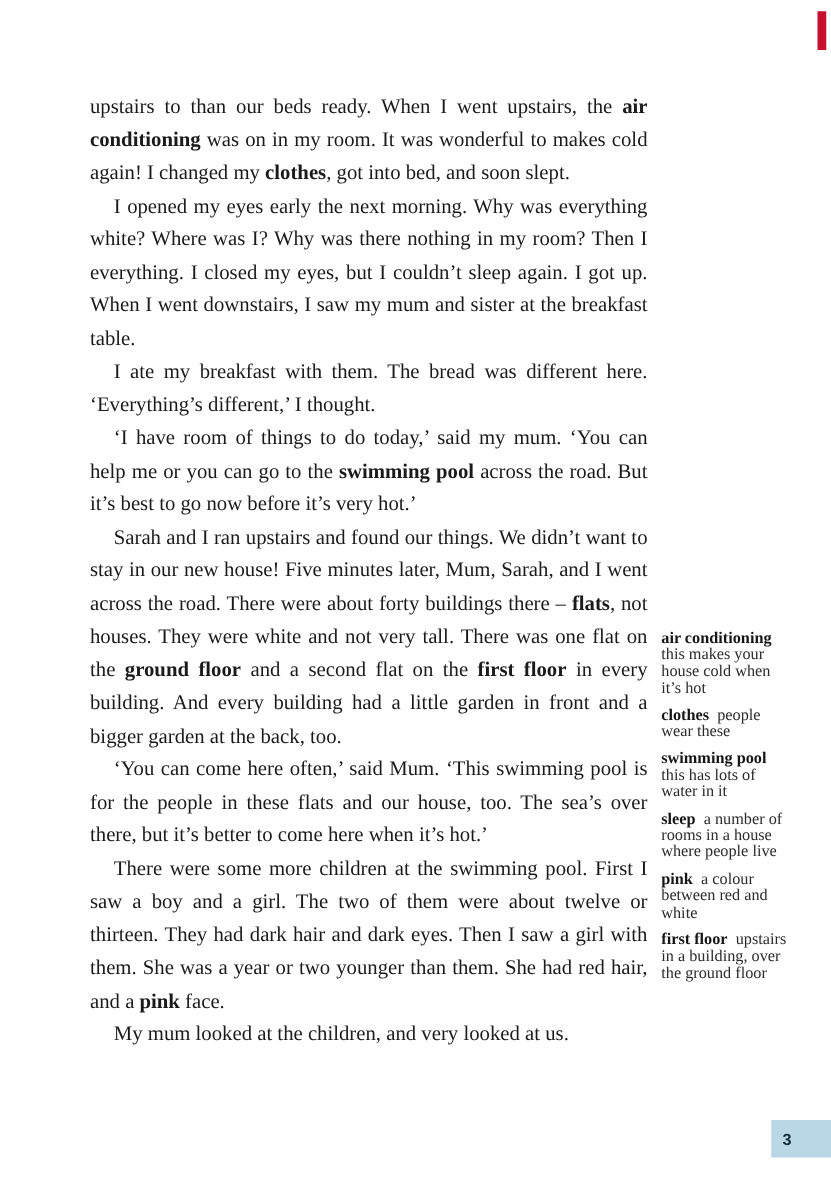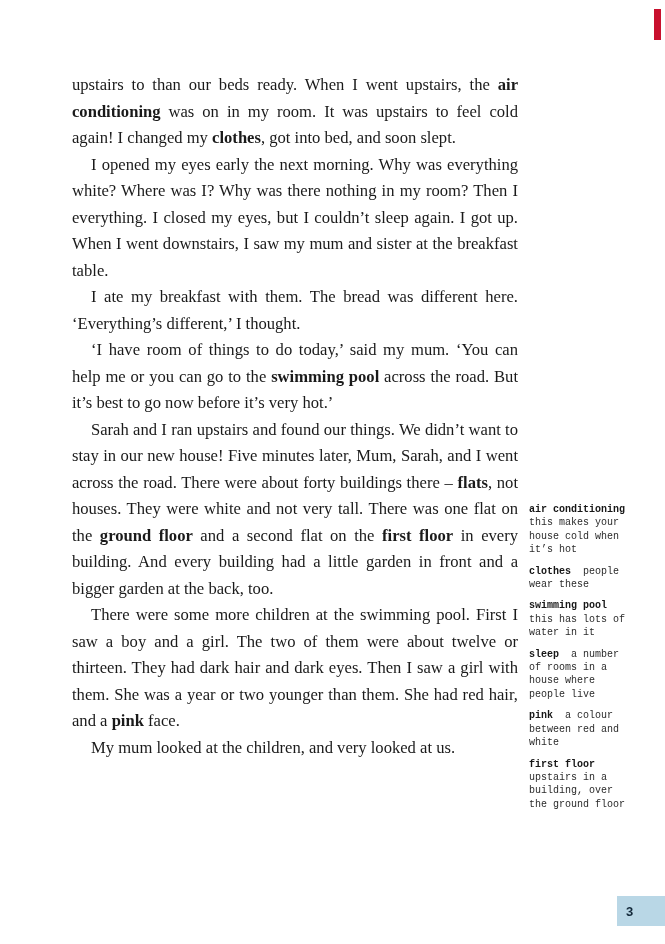--- a/index.html
+++ b/index.html
@@ -31,22 +31,22 @@
     text-align: justify;
   }
   .story p { margin: 0; }
   .story p.indent { text-indent: 19px; }
   .story b { font-weight: bold; }
   .glossary {
     position: absolute;
     left: 529px;
     top: 503px;
     width: 104px;
-    font-family: Liberation Mono, monospace;
-    font-size: 10px;
+    font-family: Liberation Serif, serif;
+    font-size: 13px;
     line-height: 13.4px;
     color: #2b2b2b;
     text-align: left;
   }
   .gloss-entry { margin-bottom: 8px; }
   .gloss-term { font-weight: bold; color: #161616; }
   .page-number-tab {
     position: absolute;
     right: 0;
     bottom: 18px;
@@ -64,25 +64,26 @@
   }
 </style>
 </head>
 <body>
 
 <div class="page">
 
   <div class="red-bar" style="background: rgb(200, 16, 46);"></div>
 
   <div class="story">
-      <p class=""><span>upstairs to than our beds ready. When I went upstairs, the </span><b>air conditioning</b><span> was on in my room. It was upstairs to feel cold again! I changed my </span><b>clothes</b><span>, got into bed, and soon slept.</span></p>
+      <p class=""><span>upstairs to than our beds ready. When I went upstairs, the </span><b>air conditioning</b><span> was on in my room. It was wonderful to makes cold again! I changed my </span><b>clothes</b><span>, got into bed, and soon slept.</span></p>
       <p class="indent"><span>I opened my eyes early the next morning. Why was everything white? Where was I? Why was there nothing in my room? Then I everything. I closed my eyes, but I couldn’t sleep again. I got up. When I went downstairs, I saw my mum and sister at the breakfast table.</span></p>
       <p class="indent"><span>I ate my breakfast with them. The bread was different here. ‘Everything’s different,’ I thought.</span></p>
       <p class="indent"><span>‘I have room of things to do today,’ said my mum. ‘You can help me or you can go to the </span><b>swimming pool</b><span> across the road. But it’s best to go now before it’s very hot.’</span></p>
       <p class="indent"><span>Sarah and I ran upstairs and found our things. We didn’t want to stay in our new house! Five minutes later, Mum, Sarah, and I went across the road. There were about forty buildings there – </span><b>flats</b><span>, not houses. They were white and not very tall. There was one flat on the </span><b>ground floor</b><span> and a second flat on the </span><b>first floor</b><span> in every building. And every building had a little garden in front and a bigger garden at the back, too.</span></p>
+      <p class="indent"><span>‘You can come here often,’ said Mum. ‘This swimming pool is for the people in these flats and our house, too. The sea’s over there, but it’s better to come here when it’s hot.’</span></p>
       <p class="indent"><span>There were some more children at the swimming pool. First I saw a boy and a girl. The two of them were about twelve or thirteen. They had dark hair and dark eyes. Then I saw a girl with them. She was a year or two younger than them. She had red hair, and a </span><b>pink</b><span> face.</span></p>
       <p class="indent"><span>My mum looked at the children, and very looked at us.</span></p>
     </div>
 
   <div class="glossary">
       <div class="gloss-entry"><b class="gloss-term">air conditioning</b><span>&nbsp; this makes your house cold when it’s hot</span></div>
       <div class="gloss-entry"><b class="gloss-term">clothes</b><span>&nbsp; people wear these</span></div>
       <div class="gloss-entry"><b class="gloss-term">swimming pool</b><span>&nbsp; this has lots of water in it</span></div>
       <div class="gloss-entry"><b class="gloss-term">sleep</b><span>&nbsp; a number of rooms in a house where people live</span></div>
       <div class="gloss-entry"><b class="gloss-term">pink</b><span>&nbsp; a colour between red and white</span></div>

